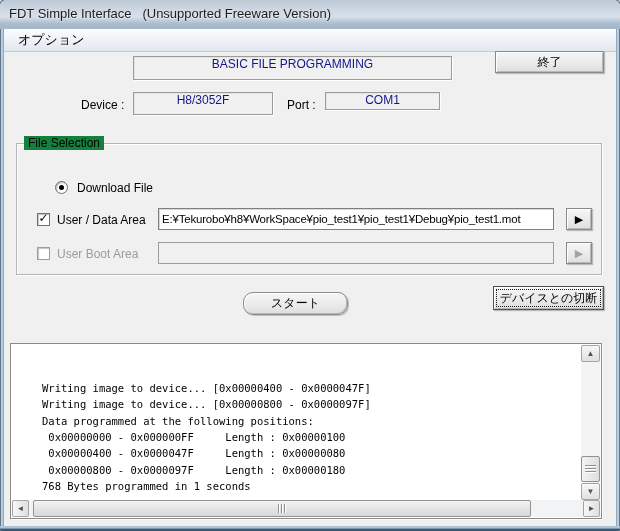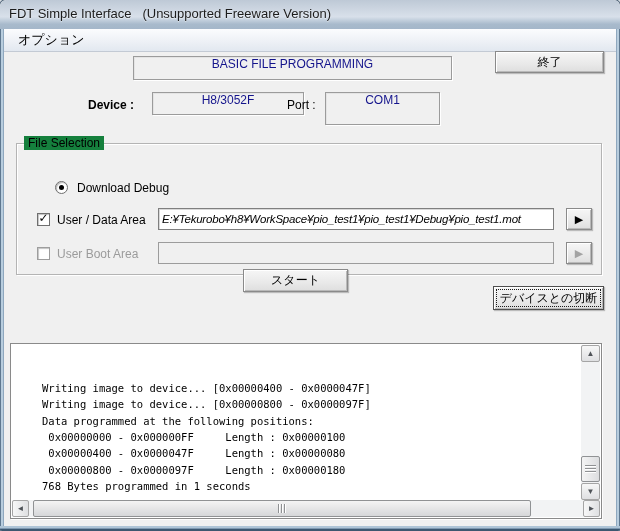--- a/index.html
+++ b/index.html
@@ -78,21 +78,21 @@
     box-shadow:inset 1px 1px 1px #c2c2c2;font-size:11px;line-height:11px;
     color:#000;text-align:center;font-weight:bold;
   }
   .checkbox.disabled{border-color:#9d9d9d;}
   .check-glyph{position:absolute;left:0px;top:-1px;width:11px;height:13px;font-size:12px;}
   
   .field{
     position:absolute;height:22px;background:#fff;border:1px solid #7f7f7f;
     box-shadow:inset 1px 1px 0 #d9d9d9;
     font-family:"Liberation Sans",sans-serif;font-size:11.5px;letter-spacing:-0.2px;
-    padding:0 3px;color:#000;width:396px;outline:none;font-style:italic;
+    padding:0 3px;color:#000;width:396px;outline:none;
   }
   .field:disabled{background:#f0f0f0;border-color:#9c9c9c;color:#8c8c8c;box-shadow:none;}
   
   .mini-btn{width:26px;height:22px;font-size:10px;}
   .arrow-glyph{color:#000;font-size:11px;line-height:11px;}
   .arrow-glyph.disabled{color:#a3a3a3;}
   .lbl-disabled{color:#9b9b9b;}
   
   .log{
     position:absolute;left:10px;top:343px;width:592px;height:176px;
@@ -147,55 +147,55 @@
   <div class="client"></div>
 
   <div class="static-box" style="left:133px;top:56px;width:319px;height:24px;">
     <span>BASIC FILE PROGRAMMING</span>
   </div>
 
   <div class="btn" style="left:495px;top:51px;width:109px;height:22px;">
     <span>終了</span>
   </div>
 
-  <div class="lbl" style="left:88px;top:98px;font-weight:bold;">Device :</div>
-  <div class="static-box" style="left:133px;top:92px;width:152px;height:23px;margin-left:19px;">
+  <div class="lbl" style="left:81px;top:98px;">Device :</div>
+  <div class="static-box" style="left:133px;top:92px;width:140px;height:23px;">
     <span>H8/3052F</span>
   </div>
   <div class="lbl" style="left:287px;top:98px;">Port :</div>
-  <div class="static-box" style="left:325px;top:92px;width:115px;height:33px;">
+  <div class="static-box" style="left:325px;top:92px;width:115px;height:18px;">
     <span>COM1</span>
   </div>
 
   <div class="groupbox">
     <div class="groupbox-legend">File Selection</div>
   </div>
 
   <div class="radio" style="left:55px;top:181px;">
     <div class="radio-dot"></div>
   </div>
-  <div class="lbl" style="left:77px;top:181px;">Download Debug</div>
+  <div class="lbl" style="left:77px;top:181px;">Download File</div>
 
   <div class="checkbox" style="left:37px;top:213px;">
     <span class="check-glyph">✓</span>
   </div>
   <div class="lbl" style="left:57px;top:213px;">User / Data Area</div>
   <input class="field" style="left: 158px; top: 208px;" readonly="" value="E:¥Tekurobo¥h8¥WorkSpace¥pio_test1¥pio_test1¥Debug¥pio_test1.mot">
   <div class="btn mini-btn" style="left:566px;top:208px;">
     <span class="arrow-glyph">▶</span>
   </div>
 
   <div class="checkbox disabled" style="left:37px;top:247px;"></div>
   <div class="lbl lbl-disabled" style="left:57px;top:247px;">User Boot Area</div>
   <input class="field" style="left: 158px; top: 242px;" disabled="" value="">
   <div class="btn mini-btn" style="left:566px;top:242px;">
     <span class="arrow-glyph disabled">▶</span>
   </div>
 
-  <div class="btn" style="left:243px;top:269px;width:105px;height:23px;">
+  <div class="btn" style="left:243px;top:292px;width:105px;height:23px;border-radius:10px;">
     <span>スタート</span>
   </div>
   <div class="btn btn-default focus-dotted" style="left:493px;top:286px;width:111px;height:24px;">
     <span>デバイスとの切断</span>
   </div>
 
   <div class="log">
     <div class="log-text">
       <div><div class="log-line">Writing image to device... [0x00000400 - 0x0000047F]</div><div class="log-line">Writing image to device... [0x00000800 - 0x0000097F]</div><div class="log-line">Data programmed at the following positions:</div><div class="log-line"> 0x00000000 - 0x000000FF     Length : 0x00000100</div><div class="log-line"> 0x00000400 - 0x0000047F     Length : 0x00000080</div><div class="log-line"> 0x00000800 - 0x0000097F     Length : 0x00000180</div><div class="log-line">768 Bytes programmed in 1 seconds</div></div>
       

